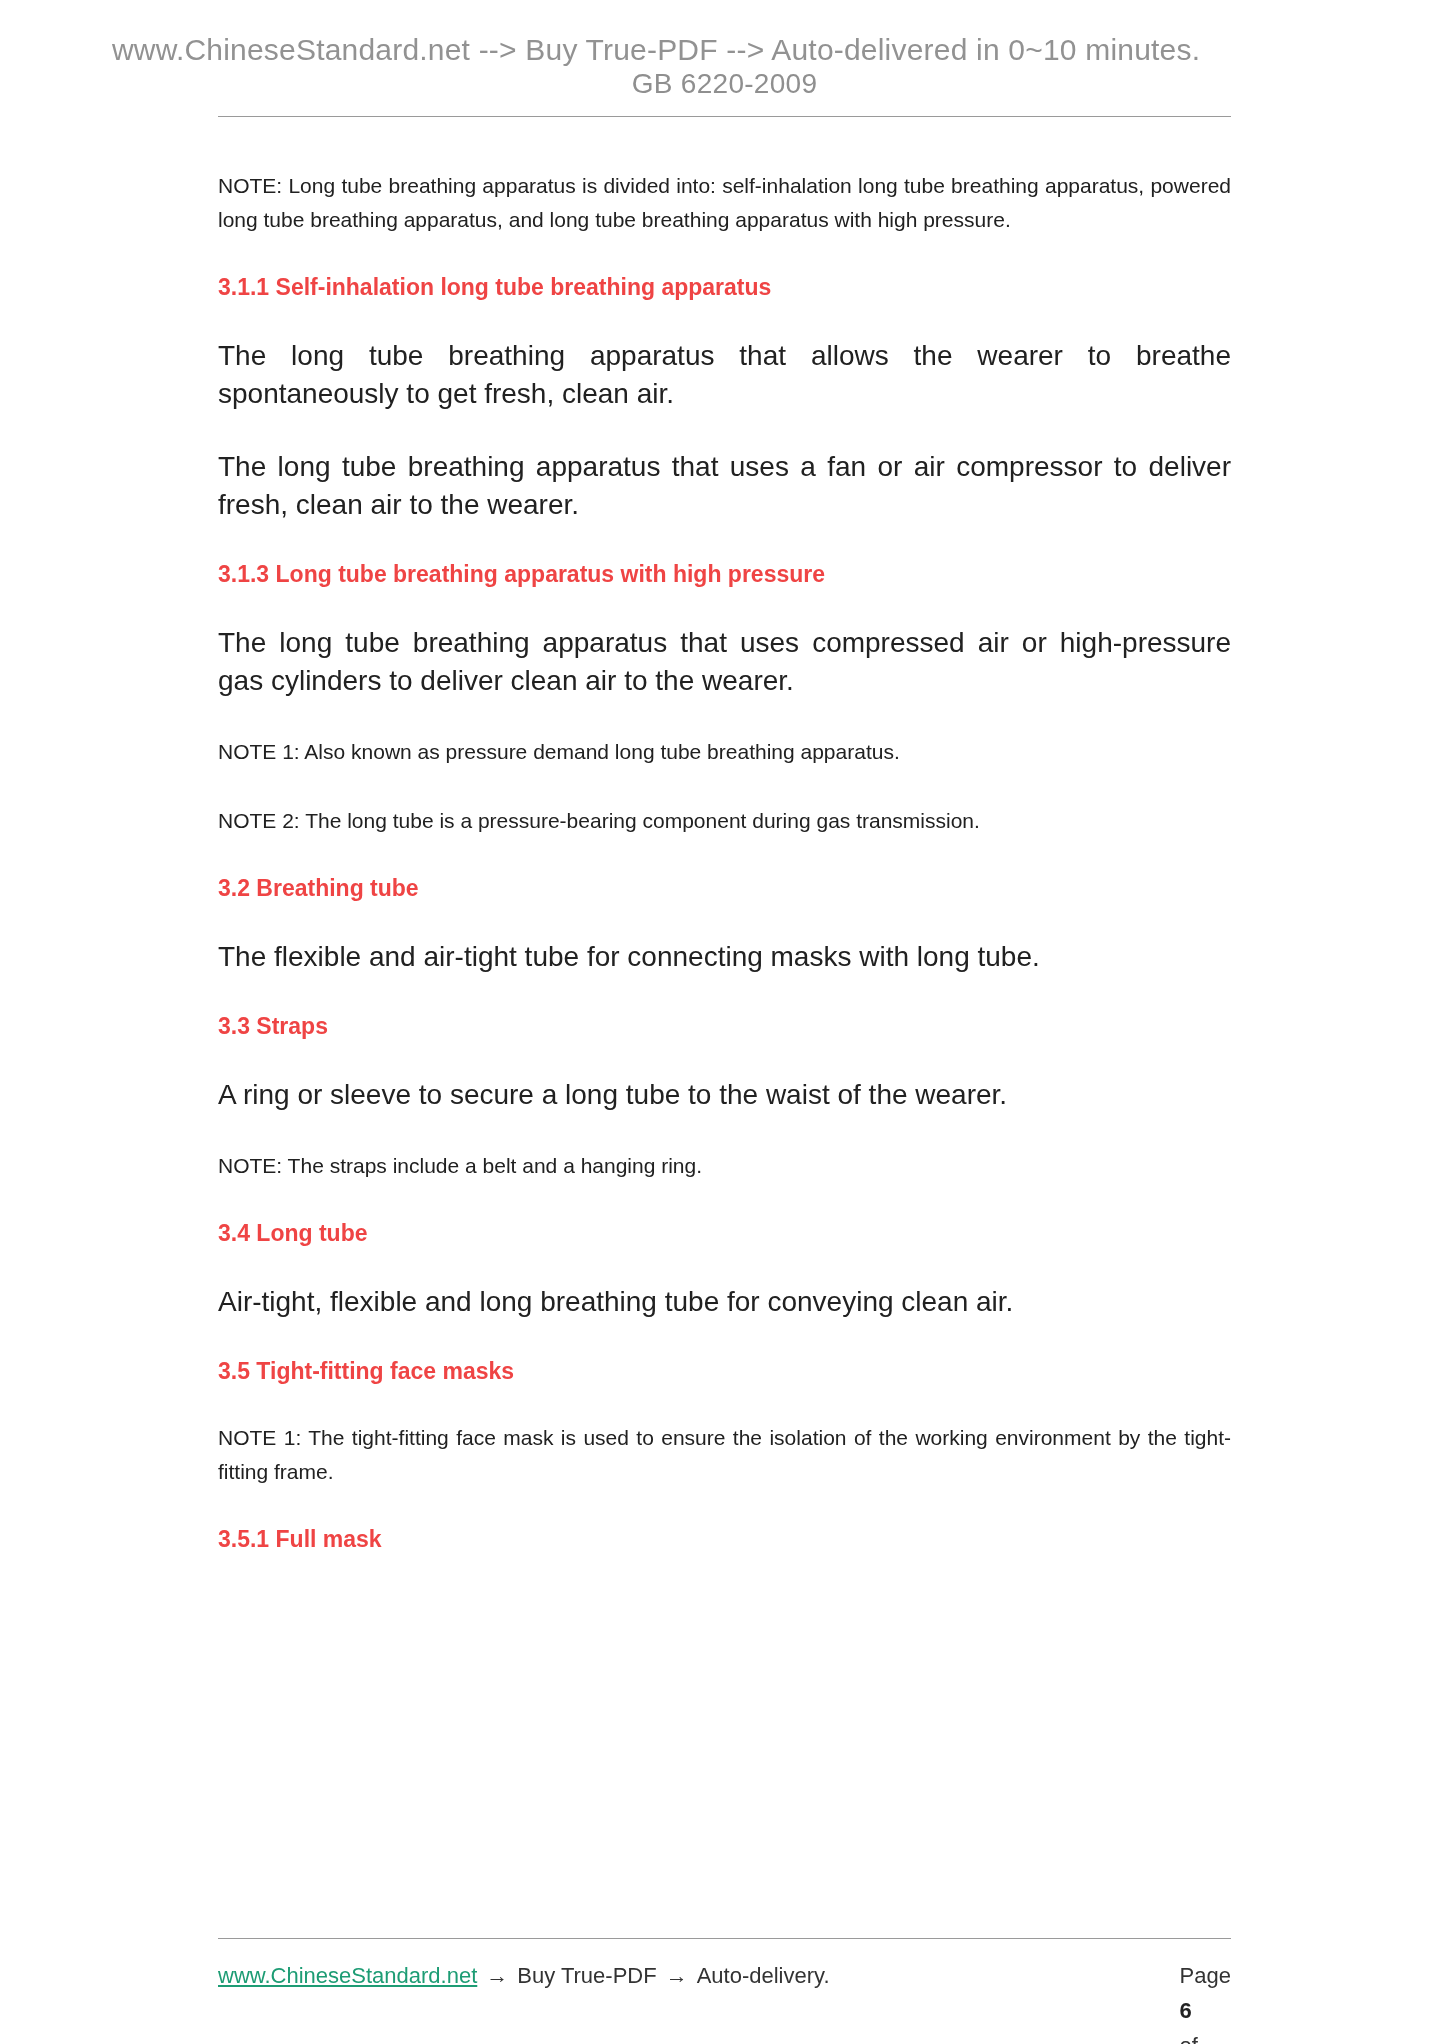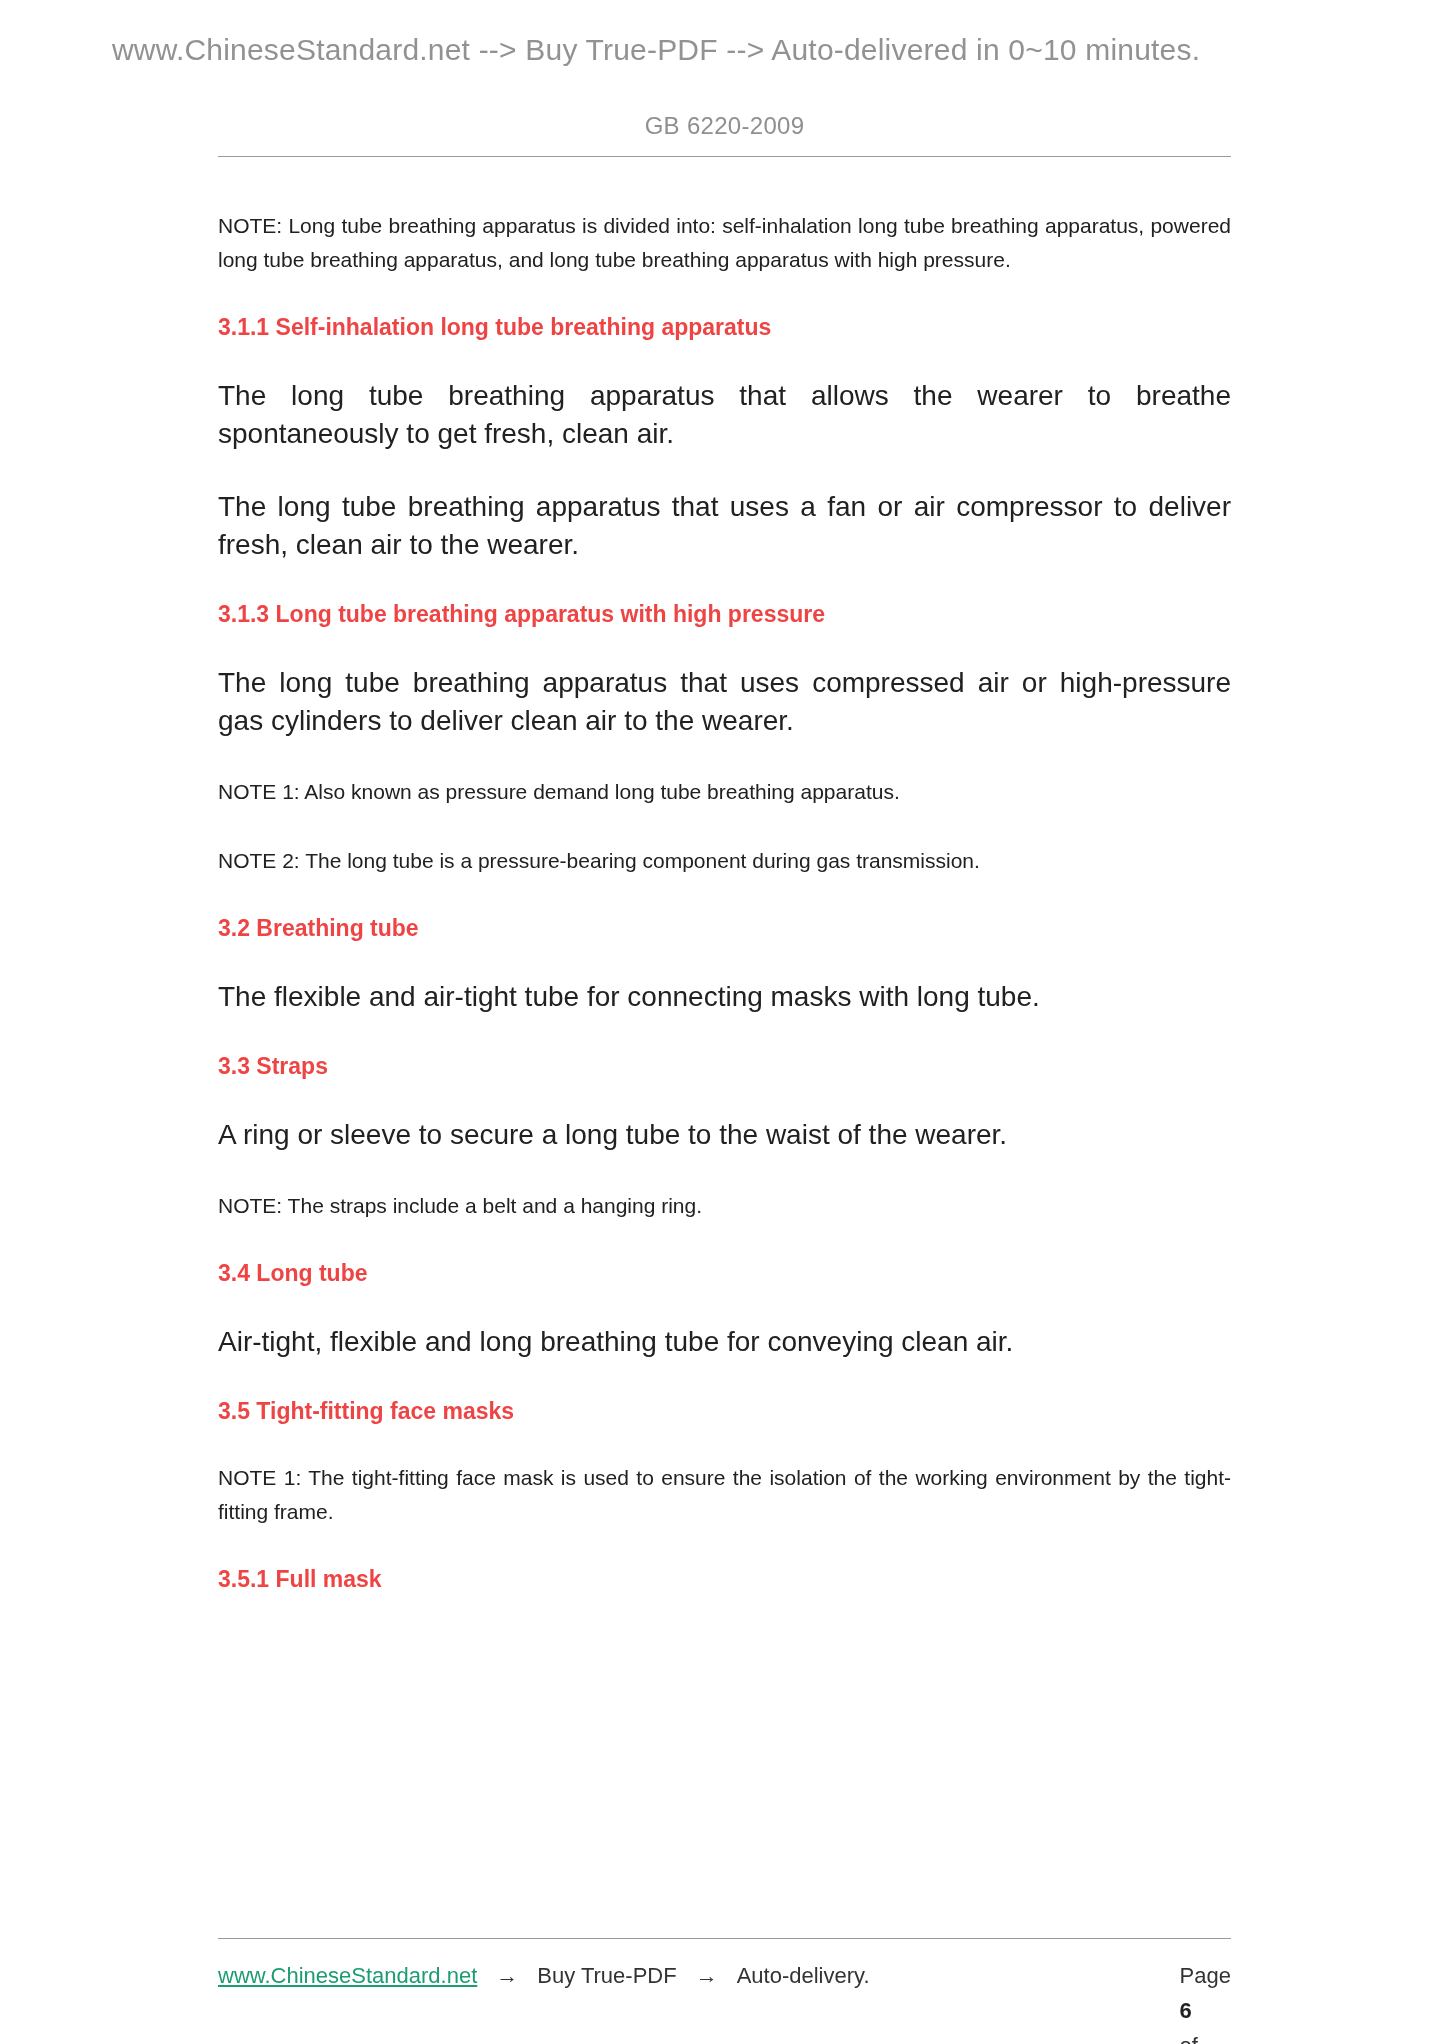--- a/index.html
+++ b/index.html
@@ -23,23 +23,23 @@
     letter-spacing: 0.2px;
     white-space: nowrap;
   }
   .inner {
     position: absolute;
     left: 218px;
     top: 0;
     width: 1013px;
   }
   .doc-code {
-    margin-top: 112px;
+    margin-top: 68px;
     text-align: center;
-    font-size: 24px;
+    font-size: 28px;
     color: #8f8f8f;
     letter-spacing: 0.3px;
   }
   .rule {
     border: none;
     border-top: 1px solid #9a9a9a;
     height: 0;
   }
   .top-rule { margin-top: 16px; }
   .content { margin-top: 52px; }
@@ -67,21 +67,21 @@
     width: 1013px;
   }
   .footer-row {
     margin-top: 24px;
     display: flex;
     justify-content: space-between;
     align-items: baseline;
     font-size: 22px;
     color: #333333;
   }
-  .footer-left { display: inline-flex; gap: 19px; align-items: baseline; }
+  .footer-left { display: inline-flex; gap: 9px; align-items: baseline; }
   .footer-right { display: inline-flex; gap: 9px; align-items: baseline; flex-direction: column; }
   .site-link {
     color: #1d9c74;
     text-decoration: underline;
     cursor: pointer;
   }
   .footer-right b { font-weight: bold; color: #222222; }
 </style>
 </head>
 <body>

